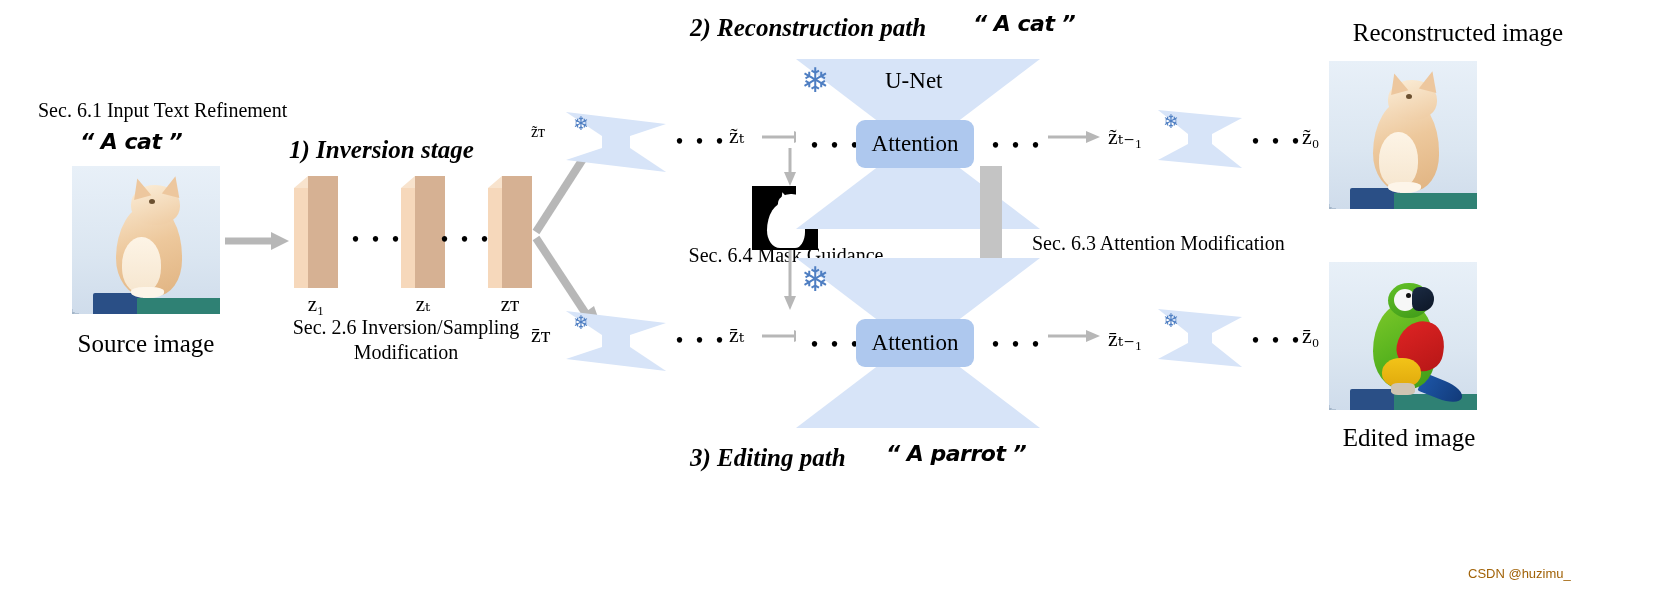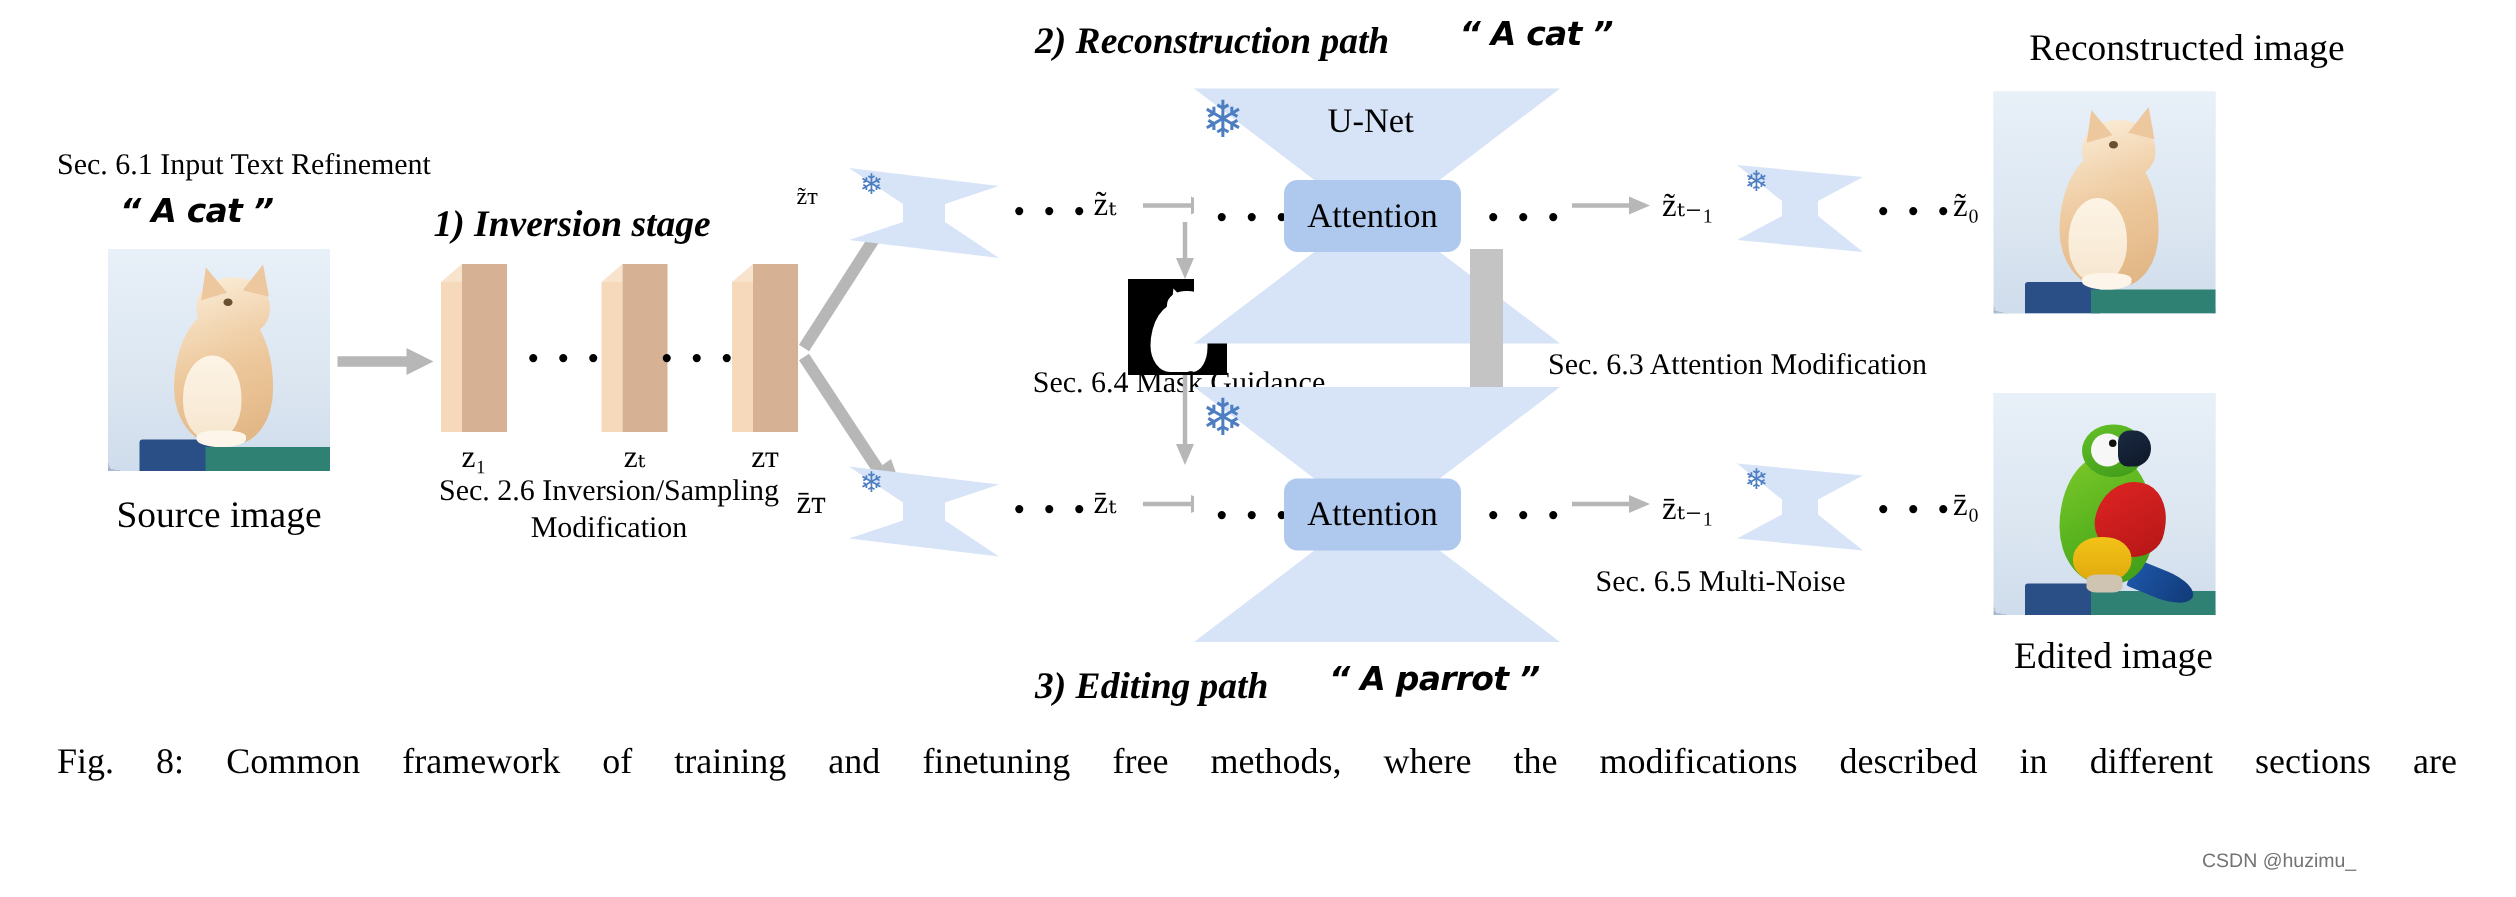--- a/index.html
+++ b/index.html
@@ -74,21 +74,21 @@
 
   
   .slab{position:absolute;}
   .slab .face{position:absolute;left:0;top:12px;width:14px;height:100px;background:#f6d8bb;}
   .slab .side{position:absolute;left:14px;top:0;width:30px;height:112px;background:#d6b193;}
   .slab .topf{position:absolute;left:0;top:0;width:0;height:0;
      border-left:14px solid transparent;border-bottom:12px solid #f8e3cd;}
   .dots{letter-spacing:4px;font-weight:bold;}
   .snow{color:#4e7ec2;line-height:1;}
   .cite-box{border:2px solid #00c000;padding:0 1px;}
-  .watermark{color:#737373;font-size:13px;font-family:"Liberation Sans","DejaVu Sans",sans-serif;}
+  .watermark{color:#a16207;font-size:13px;font-family:"Liberation Sans","DejaVu Sans",sans-serif;}
   svg{display:block;overflow:visible;}
 </style>
 </head>
 <body>
 
 <div class="abs serif" style="left:38px;top:99px;font-size:20px;">Sec. 6.1 Input Text Refinement</div>
 
 <div class="abs handwr" style="left:80px;top:129px;font-size:22px;">“ A cat ”</div>
 
 <div class="photo" style="left:72px;top:166px;width:148px;height:148px;">
@@ -272,21 +272,20 @@
 <div class="abs serif" style="left:1108px;top:326px;font-size:22px;">z̄ₜ₋₁</div>
 
 <svg class="abs" style="left:1158px;top:309px;" width="84" height="58">
   <polygon points="0,0 84,8 84,58 0,50" fill="#d7e4f8"></polygon>
   <polygon points="0,0 30,24 30,34 0,50" fill="#fff"></polygon>
   <polygon points="84,8 54,24 54,34 84,58" fill="#fff"></polygon>
 </svg>
 <div class="abs snow" style="left:1163px;top:311px;font-size:19px;">❄</div>
 
 <div class="abs serif ctr" style="left:1022px;top:376px;width:250px;font-size:20px;line-height:1.25;">
-  <div>Sec. 6.5 Multi-Noise</div>
 </div>
 
 <div class="abs serif dots" style="left:1252px;top:329px;font-size:20px;">• • •</div>
 <div class="abs serif" style="left:1302px;top:323px;font-size:22px;">z̄₀</div>
 
 <div class="photo" style="left:1329px;top:262px;width:148px;height:148px;">
   <div class="sky"></div>
   <div class="post"></div>
   <div class="ledge"></div>
   <div class="p-tail"></div>
@@ -298,16 +297,15 @@
   <div class="p-beak"></div>
   <div class="p-eye"></div>
   <div class="p-feet"></div>
 </div>
 <div class="abs serif ctr" style="left:1259px;top:424px;width:300px;font-size:25px;">Edited image</div>
 
 <div class="abs bolditalic" style="left:690px;top:444px;font-size:25px;">3) Editing path</div>
 <div class="abs handwr" style="left:886px;top:441px;font-size:22px;">“ A parrot ”</div>
 
 <div class="abs serif" style="left:38px;top:492px;width:1600px;font-size:24px;line-height:1.35;">
-  <div style="text-align:justify;text-align-last:justify;">Fig. 8: Common framework of training and finetuning free methods, where the modifications described in different sections are</div>
 </div>
 
 <div class="abs watermark" style="left:1468px;top:566px;">CSDN @huzimu_</div>
 
 </body></html>

